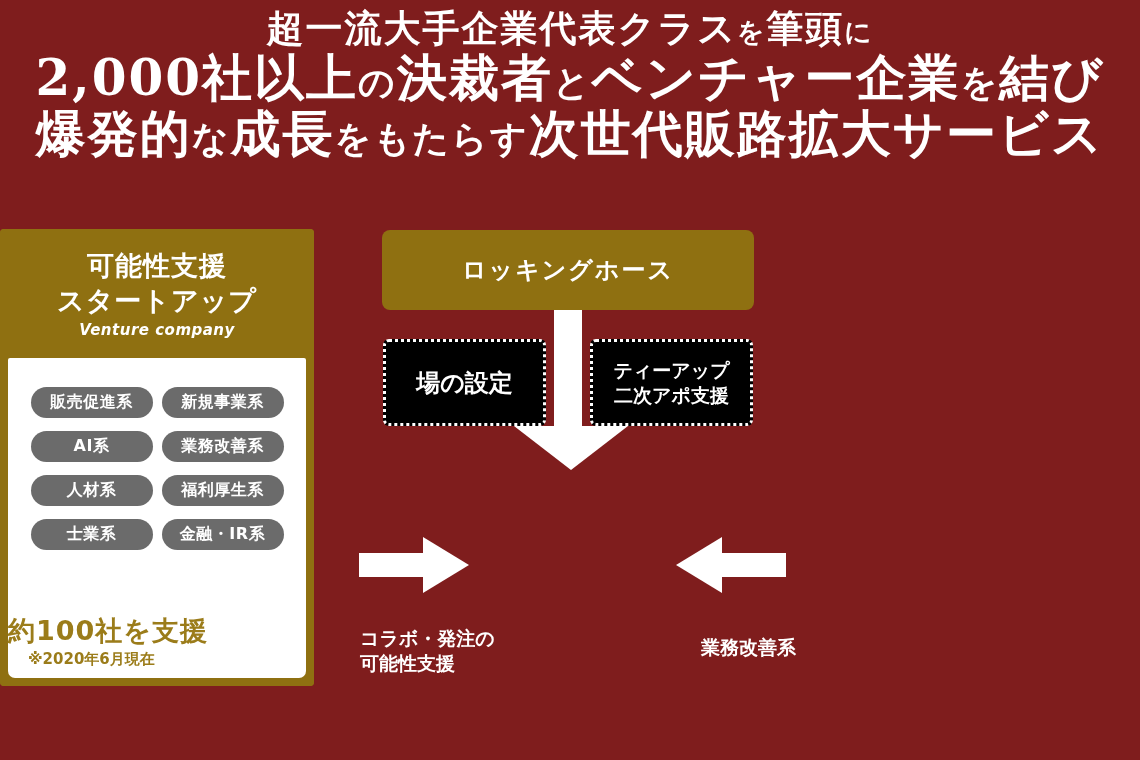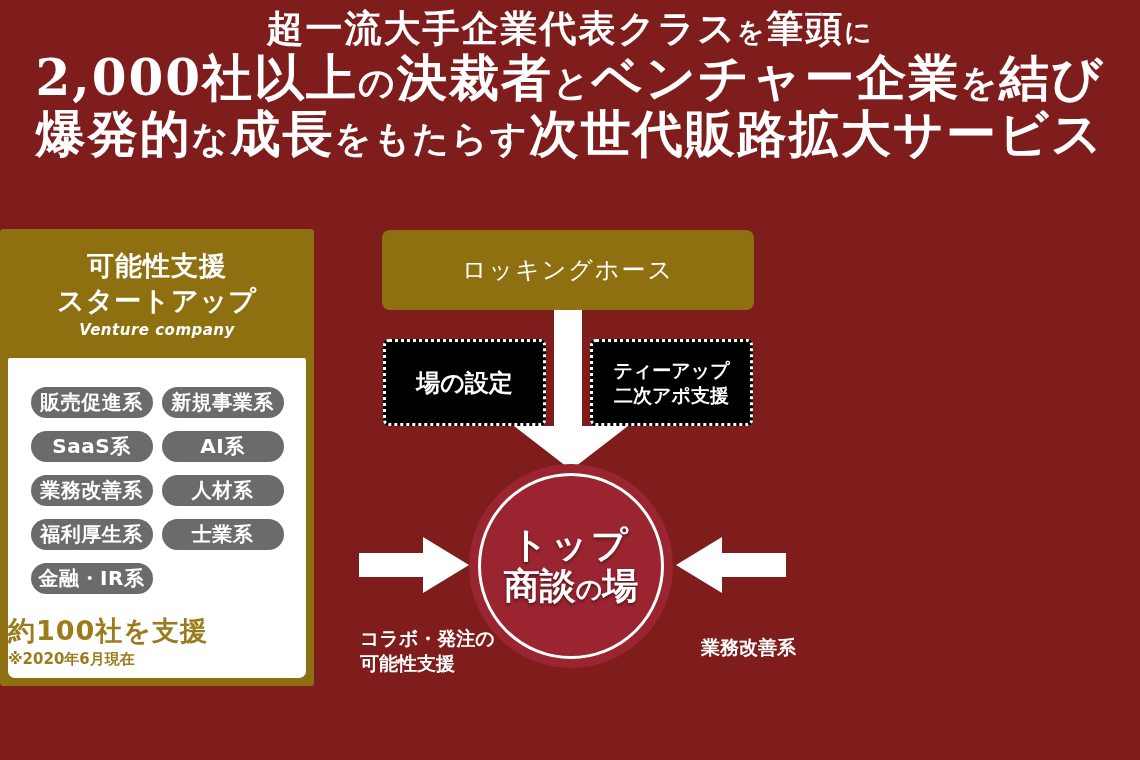--- a/index.html
+++ b/index.html
@@ -15,21 +15,21 @@
   
   .panel{position:absolute;top:229px;width:314px;height:457px;border-radius:4px;}
   .panel-head{height:129px;display:flex;flex-direction:column;align-items:center;
               justify-content:center;color:#fff;text-align:center;}
   .panel-title{font-size:27px;font-weight:700;line-height:1.3;letter-spacing:1px;}
   .panel-sub{font-style:italic;font-size:15px;font-weight:600;margin-top:3px;letter-spacing:.5px;}
   .panel-body{position:absolute;left:8px;right:8px;top:129px;bottom:8px;background:#fff;
               border-radius:2px 2px 7px 7px;}
   .body-footer{position:absolute;bottom:9px;left:0;right:0;text-align:left;}
   .footer-main{font-size:27px;font-weight:700;letter-spacing:1px;}
-  .footer-note{font-size:15px;font-weight:700;margin-top:1px;}
+  .footer-note{font-size:15px;font-weight:700;margin-top:1px;padding-left:20px;}
 
   
   .logo-grid{padding-top:9px;}
   .logo-row{height:27px;display:flex;align-items:center;justify-content:center;gap:9px;}
   .logo{display:inline-flex;align-items:center;gap:3px;white-space:nowrap;line-height:1;}
   .logo-col{display:inline-flex;flex-direction:column;align-items:center;line-height:1;}
   .logo-main{display:inline-flex;align-items:center;gap:3px;}
   .logo-top{font-size:6px;line-height:1;margin-bottom:1px;}
   .logo-sub{font-size:6.5px;line-height:1;margin-top:1px;letter-spacing:.3px;}
   .part{font-size:13px;}
@@ -43,21 +43,21 @@
   .mark-ityc:after{content:"";position:absolute;left:3px;top:4px;width:7px;height:4px;
              border-radius:50% 50% 0 0;background:#fff;}
   .mark-yamato{width:20px;height:12px;border-radius:50%;background:#ffd400;display:inline-flex;
              align-items:center;justify-content:center;}
   .mark-yamato i{width:6px;height:7px;background:#1a1a1a;border-radius:2px;display:block;}
   .mark-stacktext{display:inline-flex;flex-direction:column;align-items:center;line-height:1;}
 
   
   .center-box{position:absolute;left:382px;top:230px;width:372px;height:80px;border-radius:8px;
               display:flex;align-items:center;justify-content:center;color:#fff;
-              font-size:24px;font-weight:400;letter-spacing:2px;}
+              font-size:24px;font-weight:700;letter-spacing:2px;}
   .v-shaft{position:absolute;left:554px;top:310px;width:28px;height:118px;background:#fff;}
   .v-head{position:absolute;left:514px;top:426px;width:0;height:0;
           border-left:57px solid transparent;border-right:57px solid transparent;
           border-top:44px solid #fff;}
   .dotted{position:absolute;top:339px;width:163px;height:87px;box-sizing:border-box;
           border:3px dotted #fff;border-radius:6px;background:#000;color:#fff;font-weight:700;
           display:flex;flex-direction:column;align-items:center;justify-content:center;
           text-align:center;}
   .dotted.left{left:383px;font-size:24px;}
   .dotted.right{left:590px;font-size:19px;line-height:1.3;}
@@ -74,21 +74,21 @@
   .circle-l1{font-size:36px;line-height:1.1;letter-spacing:3px;text-shadow:0 2px 3px rgba(0,0,0,.45);}
   .circle-l2{font-size:36px;line-height:1.2;text-shadow:0 2px 3px rgba(0,0,0,.45);}
   .circle-l2 .small{font-size:26px;}
   .arrow-label{position:absolute;color:#fff;font-size:19px;font-weight:700;line-height:1.3;}
   .collab-label{left:360px;top:626px;text-align:left;}
   .presen-label{left:701px;top:635px;}
 
   
   .pill-grid{padding-top:29px;display:grid;grid-template-columns:repeat(2,122px);
              gap:13px 9px;justify-content:center;}
-  .pill{height:31px;border-radius:16px;color:#fff;font-size:20px;font-weight:700;
+  .pill{height:31px;border-radius:16px;color:#fff;font-size:16px;font-weight:700;
         display:flex;align-items:center;justify-content:center;letter-spacing:.5px;}
 </style>
 </head>
 <body>
 
 <div class="stage">
 
   <div class="headline">
       <div class="h-line" style="font-size: 37px;"><span>超一流大手企業代表クラス</span><span class="small">を</span><span>筆頭</span><span class="small">に</span></div>
       <div class="h-line" style="font-size: 50px;"><span>2,000社以上</span><span class="small">の</span><span>決裁者</span><span class="small">と</span><span>ベンチャー企業</span><span class="small">を</span><span>結び</span></div>
@@ -354,47 +354,39 @@
   <div class="dotted right">
     <div>ティーアップ</div>
     <div>二次アポ支援</div>
   </div>
 
   <div class="h-shaft arrow-left-shaft"></div>
   <div class="h-head arrow-left-head"></div>
   <div class="h-shaft arrow-right-shaft"></div>
   <div class="h-head arrow-right-head"></div>
 
-  <div class="circle" style="background: rgb(154, 36, 48);">
-    <div class="ring"></div>
-    <div class="circle-l1">トップ</div>
-    <div class="circle-l2">
-      <span>商談</span><span class="small">の</span><span>場</span>
-    </div>
-  </div>
 
   <div class="arrow-label collab-label">
     <div>コラボ・発注の</div>
     <div>可能性支援</div>
   </div>
   <div class="arrow-label presen-label">業務改善系</div>
 
   <div class="panel right" style="background: rgb(143, 112, 17);">
     <div class="panel-head">
       <div class="panel-title">
         <div>可能性支援</div>
         <div>スタートアップ</div>
       </div>
       <div class="panel-sub">Venture company</div>
     </div>
     <div class="panel-body">
       <div class="pill-grid">
           <div class="pill" style="background: rgb(107, 107, 107);">販売促進系</div>
           <div class="pill" style="background: rgb(107, 107, 107);">新規事業系</div>
-          <div class="pill" style="background: rgb(107, 107, 107);">SaaS系</div>
           <div class="pill" style="background: rgb(107, 107, 107);">AI系</div>
           <div class="pill" style="background: rgb(107, 107, 107);">業務改善系</div>
           <div class="pill" style="background: rgb(107, 107, 107);">人材系</div>
           <div class="pill" style="background: rgb(107, 107, 107);">福利厚生系</div>
           <div class="pill" style="background: rgb(107, 107, 107);">士業系</div>
           <div class="pill" style="background: rgb(107, 107, 107);">金融・IR系</div>
         </div>
       <div class="body-footer">
         <div class="footer-main" style="color: rgb(155, 124, 26);">約100社を支援</div>
         <div class="footer-note" style="color: rgb(155, 124, 26);">※2020年6月現在</div>

